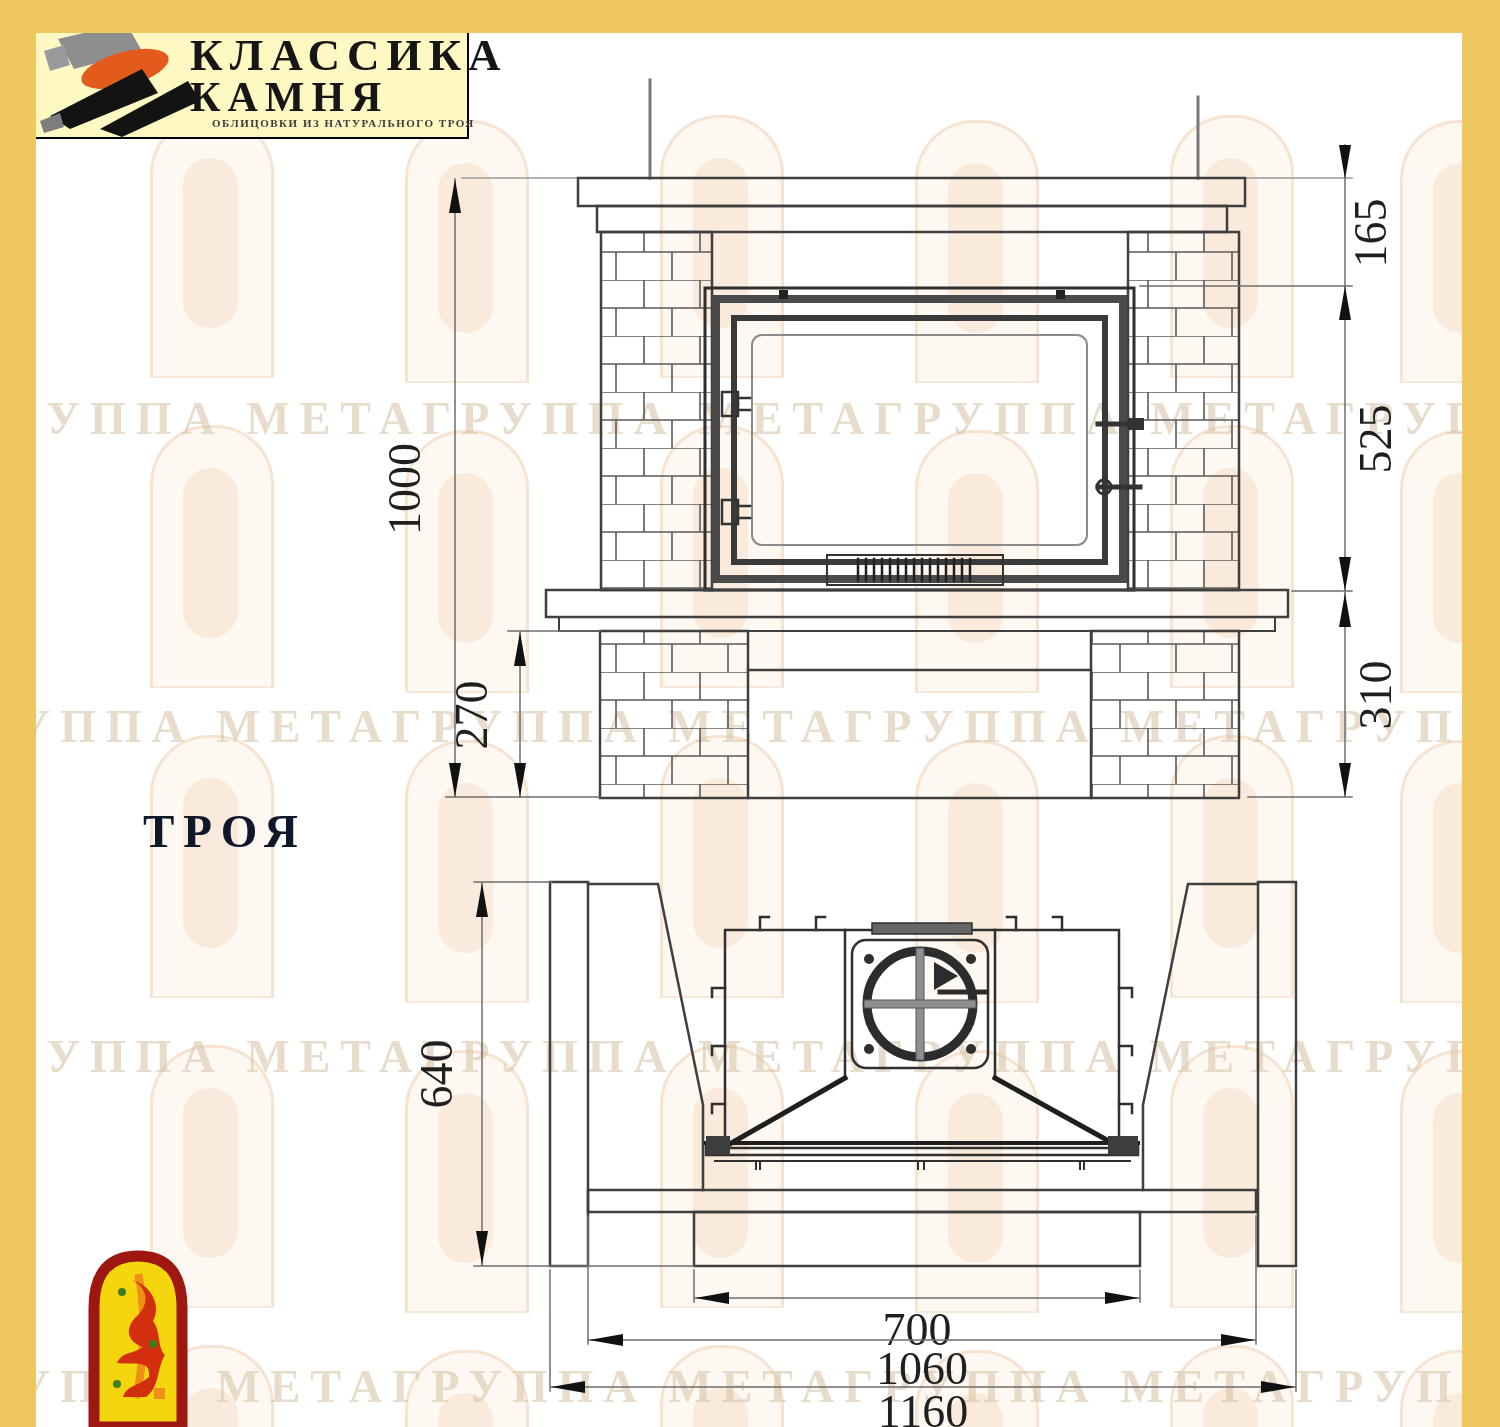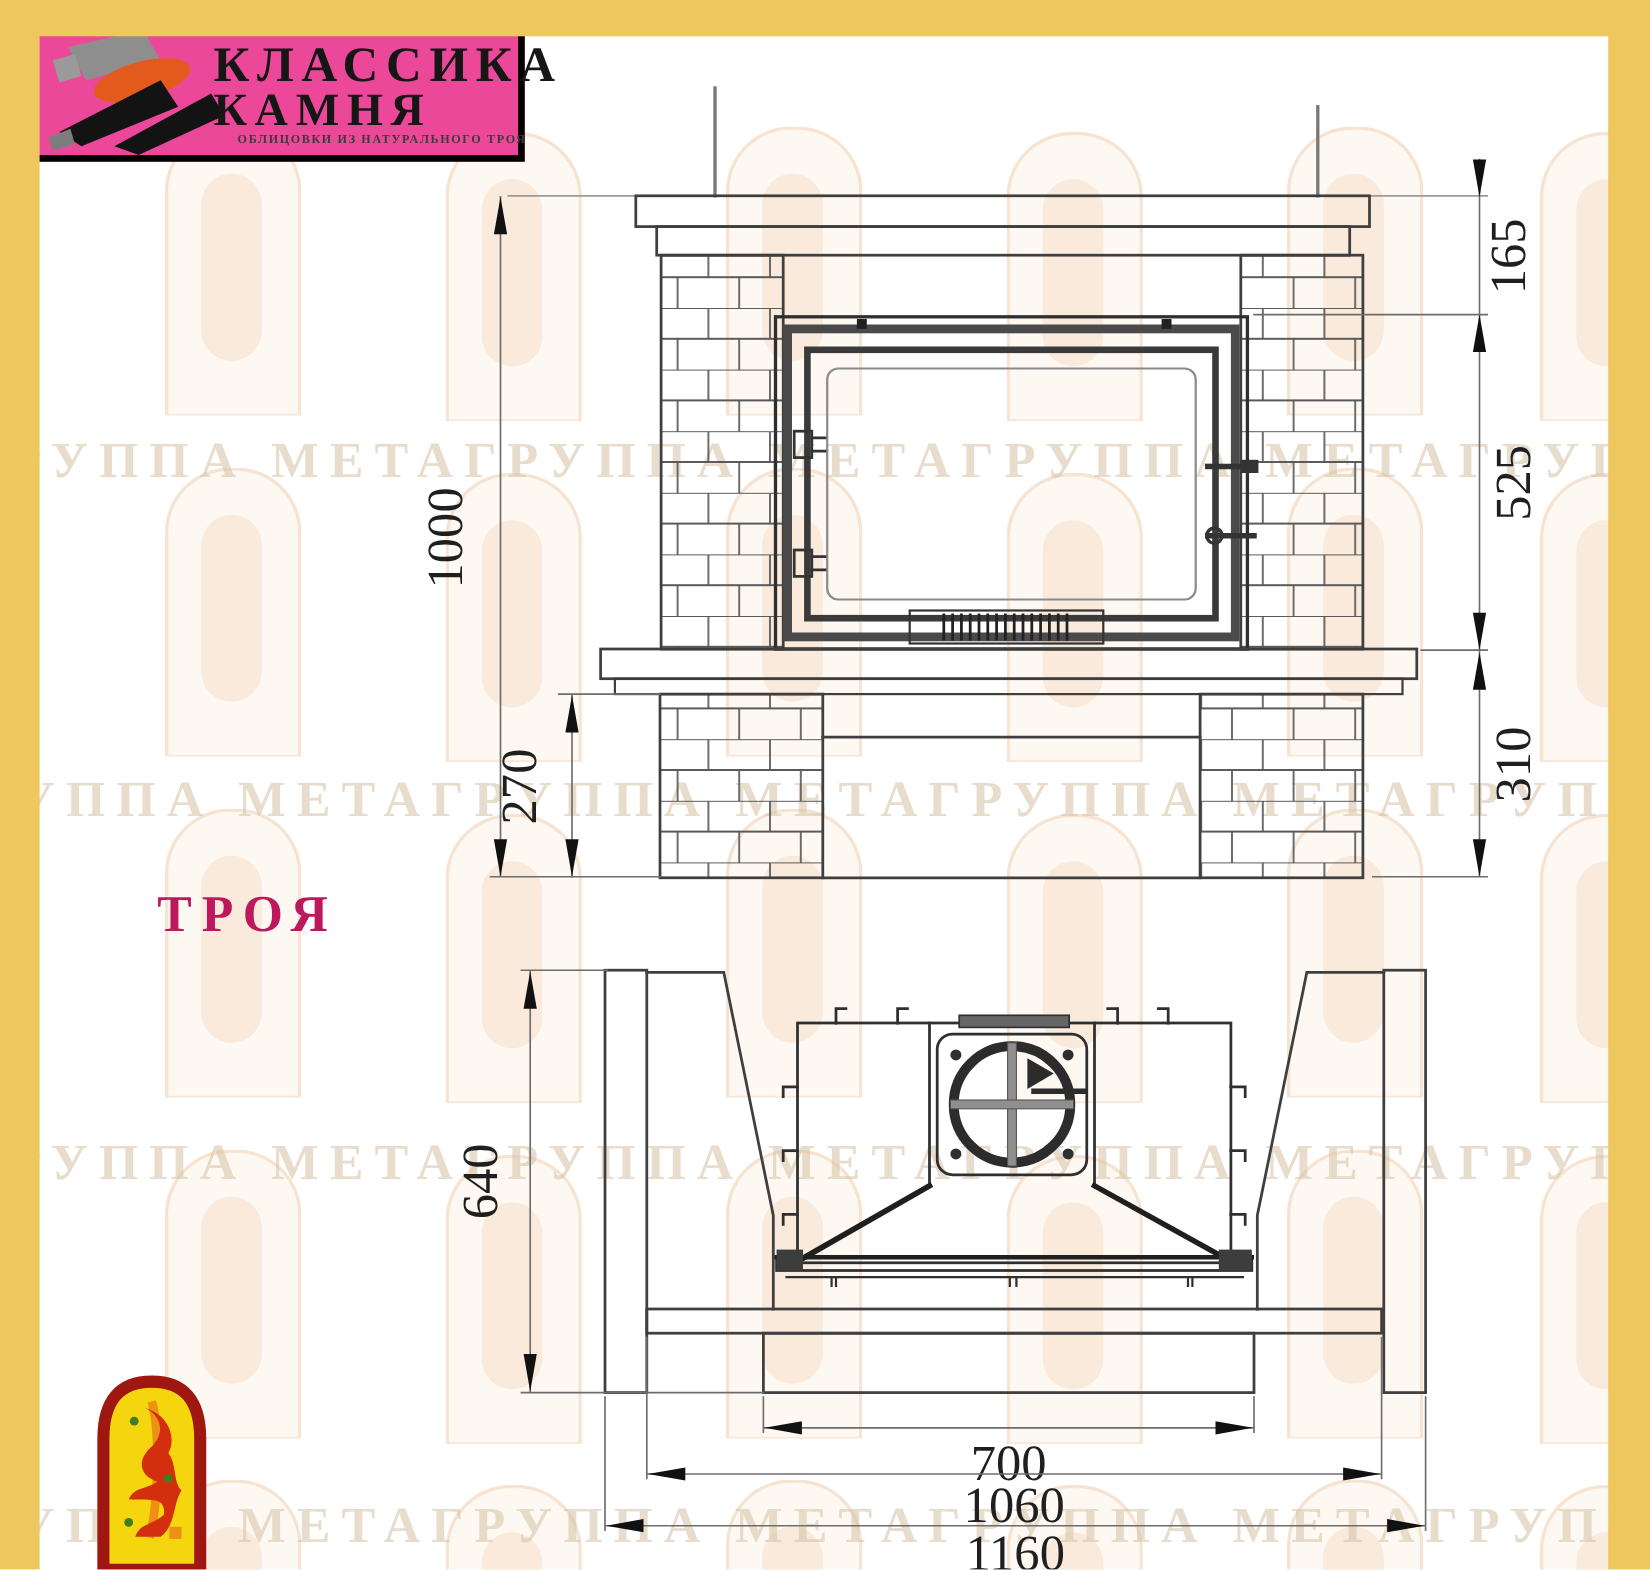--- a/index.html
+++ b/index.html
@@ -11,29 +11,29 @@
            border:3px solid rgba(228,178,135,0.30);border-bottom:2px solid rgba(228,178,135,0.22);
            border-radius:59px 59px 0 0;background:rgba(251,243,230,0.55);}
   .wm-arch::before{content:"";position:absolute;left:30px;top:40px;width:55px;height:170px;
            background:rgba(238,190,160,0.25);border-radius:30px;}
   .wm-text{position:absolute;white-space:nowrap;font-weight:bold;font-size:46px;
            letter-spacing:10px;color:rgba(210,188,156,0.50);}
   
   .drawing{position:absolute;left:0;top:0;z-index:2;}
   
   .logo-box{position:absolute;left:22px;top:13px;width:443px;height:122px;z-index:4;
-            background:#ec4899;border:6px solid #000000;}
+            background:#fef9c3;border:2px solid #000000;}
   .brand-line1{position:absolute;left:166px;top:14px;font-size:45px;font-weight:bold;
             letter-spacing:7px;color:#161616;}
   .brand-line2{position:absolute;left:166px;top:58px;font-size:42px;font-weight:bold;
             letter-spacing:7px;color:#161616;}
   .brand-tagline{position:absolute;left:188px;top:102px;font-size:11px;font-weight:bold;
             letter-spacing:1.5px;color:#3c3c3c;white-space:nowrap;}
   .model-label{position:absolute;left:143px;top:804px;z-index:4;font-size:47px;font-weight:bold;
-            letter-spacing:9px;color:#be185d;}
+            letter-spacing:9px;color:#0f172a;}
   .corner-logo{position:absolute;left:86px;top:1246px;z-index:4;}
   
   .band{position:absolute;background:#eec85e;z-index:6;}
   .band-top{left:0;top:0;width:1500px;height:33px;}
   .band-left{left:0;top:0;width:36px;height:1427px;}
   .band-right{left:1462px;top:0;width:38px;height:1427px;}
   
   svg text{font-family:"Liberation Serif", serif;fill:#1f1f1f;}
   .dim{font-size:46px;}
 </style>

